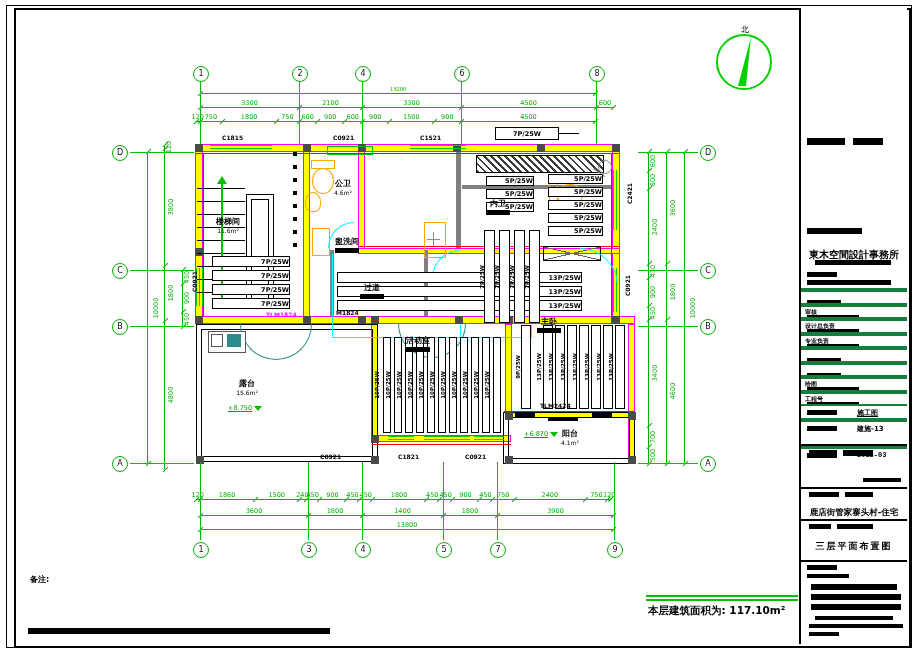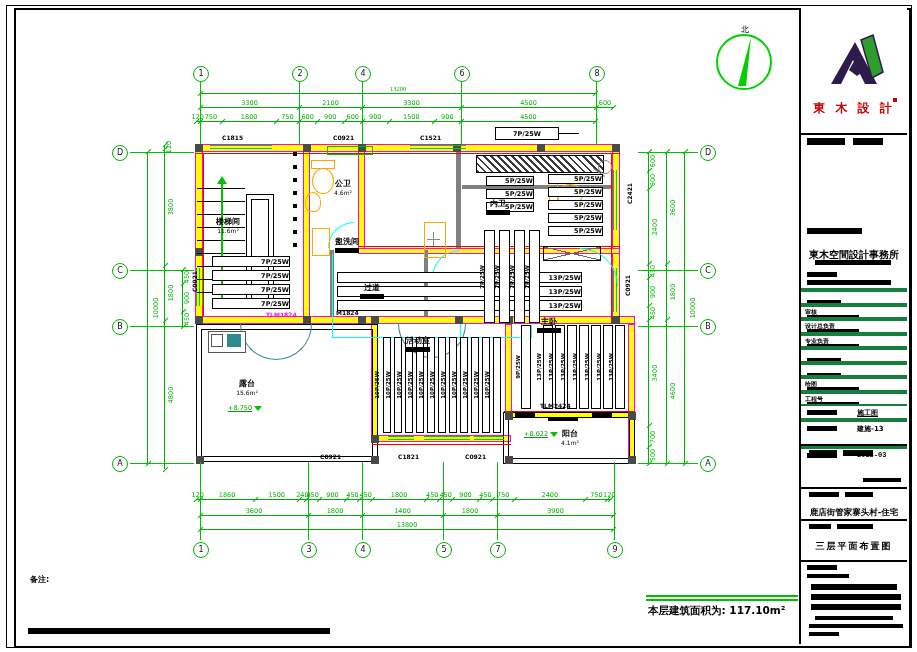--- a/index.html
+++ b/index.html
@@ -335,21 +335,21 @@
       </div>
       <div class="room" style="left: 247px; top: 378px;">
         <div class="nm">露台</div>
         <div class="ar">15.6m²</div>
       </div>
       <div class="room" style="left: 570px; top: 428px;">
         <div class="nm">阳台</div>
         <div class="ar">4.1m²</div>
       </div>
       <div class="elev" style="left: 228px; top: 404px;"><u>+8.750</u><span class="tri"></span></div>
-      <div class="elev" style="left: 524px; top: 430px;"><u>+8.022</u><span class="tri"></span></div>
+      <div class="elev" style="left: 524px; top: 430px;"><u>+6.870</u><span class="tri"></span></div>
       <div class="code" style="left: 222px; top: 134px;">C1815</div>
       <div class="code" style="left: 333px; top: 134px;">C0921</div>
       <div class="code" style="left: 420px; top: 134px;">C1521</div>
       <div class="code" style="left: 320px; top: 453px;">C0921</div>
       <div class="code" style="left: 398px; top: 453px;">C1821</div>
       <div class="code" style="left: 465px; top: 453px;">C0921</div>
       <div class="code" style="left: 184px; top: 278px; transform: rotate(-90deg);">C0921</div>
       <div class="code" style="left: 619px; top: 190px; transform: rotate(-90deg);">C2421</div>
       <div class="code" style="left: 617px; top: 282px; transform: rotate(-90deg);">C0921</div>
       <div class="code" style="left: 540px; top: 402px;">TLM2424</div>
@@ -655,29 +655,20 @@
   <div id="caption-underline2"></div>
   <div id="caption-area">本层建筑面积为: 117.10m²</div>
 
   <div id="notes">
     <div class="hd">备注:</div>
   </div>
   <div class="blkline" style="left:28px;top:628px;width:302px;height:6px;"></div>
 
   <div id="tb">
 
-    <div class="abs" style="left:0;top:0;width:100%;height:125px;border-bottom:2px solid #000;">
-      <svg width="64" height="58" style="position:absolute;left:24px;top:24px;">
-        <polygon points="6,52 30,10 52,52 40,52 28,28 16,52" fill="#2d1b4e"></polygon>
-        <polygon points="24,38 32,24 40,38 32,44" fill="#2d1b4e"></polygon>
-        <polygon points="36,8 48,3 58,40 47,46" fill="#2f9e2f" stroke="#2d1b4e" stroke-width="1.5"></polygon>
-      </svg>
-      <div id="logo-name">東 木 設 計</div>
-      <div class="bar" style="left:92px;top:90px;width:4px;height:4px;background:#cc0000;"></div>
-    </div>
     <div class="bar" style="left:6px;top:130px;width:38px;height:7px;"></div>
     <div class="bar" style="left:52px;top:130px;width:30px;height:7px;"></div>
     <div class="bar" style="left:6px;top:220px;width:55px;height:6px;"></div>
     <div id="firm-name">東木空間設計事務所</div>
     <div class="bar" style="left:14px;top:252px;width:76px;height:5px;"></div>
     <div class="bar" style="left:6px;top:264px;width:30px;height:5px;"></div>
     <div class="bar" style="left:6px;top:272px;width:84px;height:5px;"></div>
     <div id="tb-rows">
         <div class="tbrow" style="top: 280px; height: 14.5px;">
           <div class="lbl"></div>

